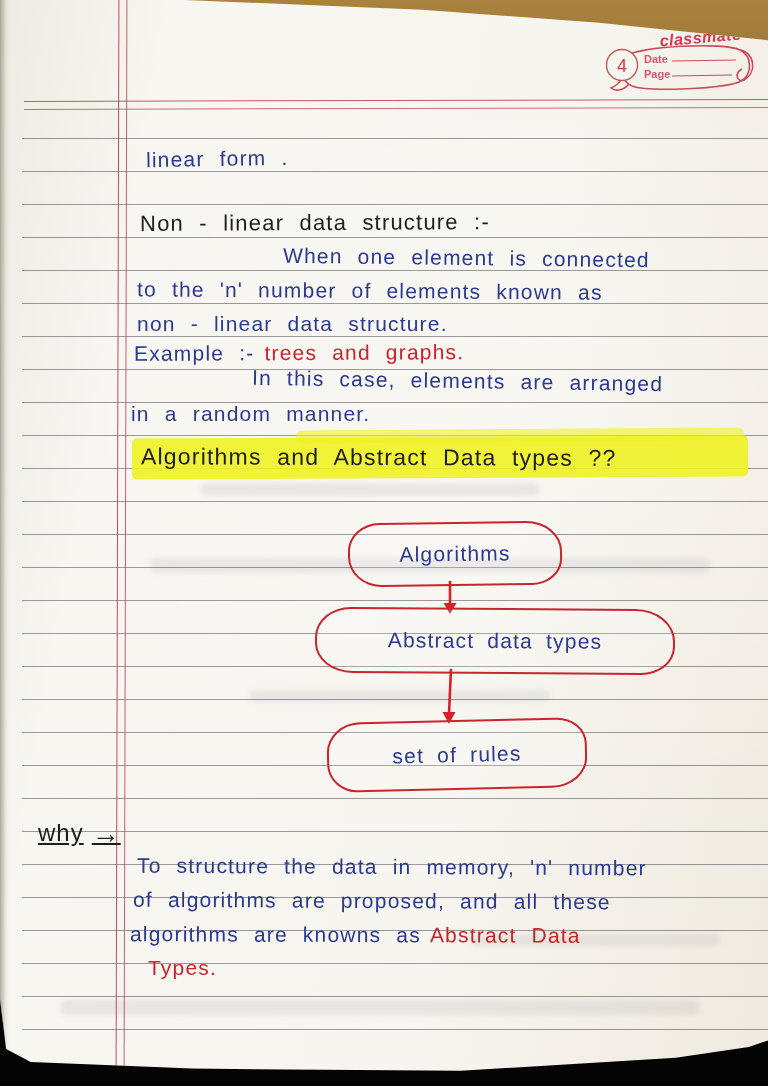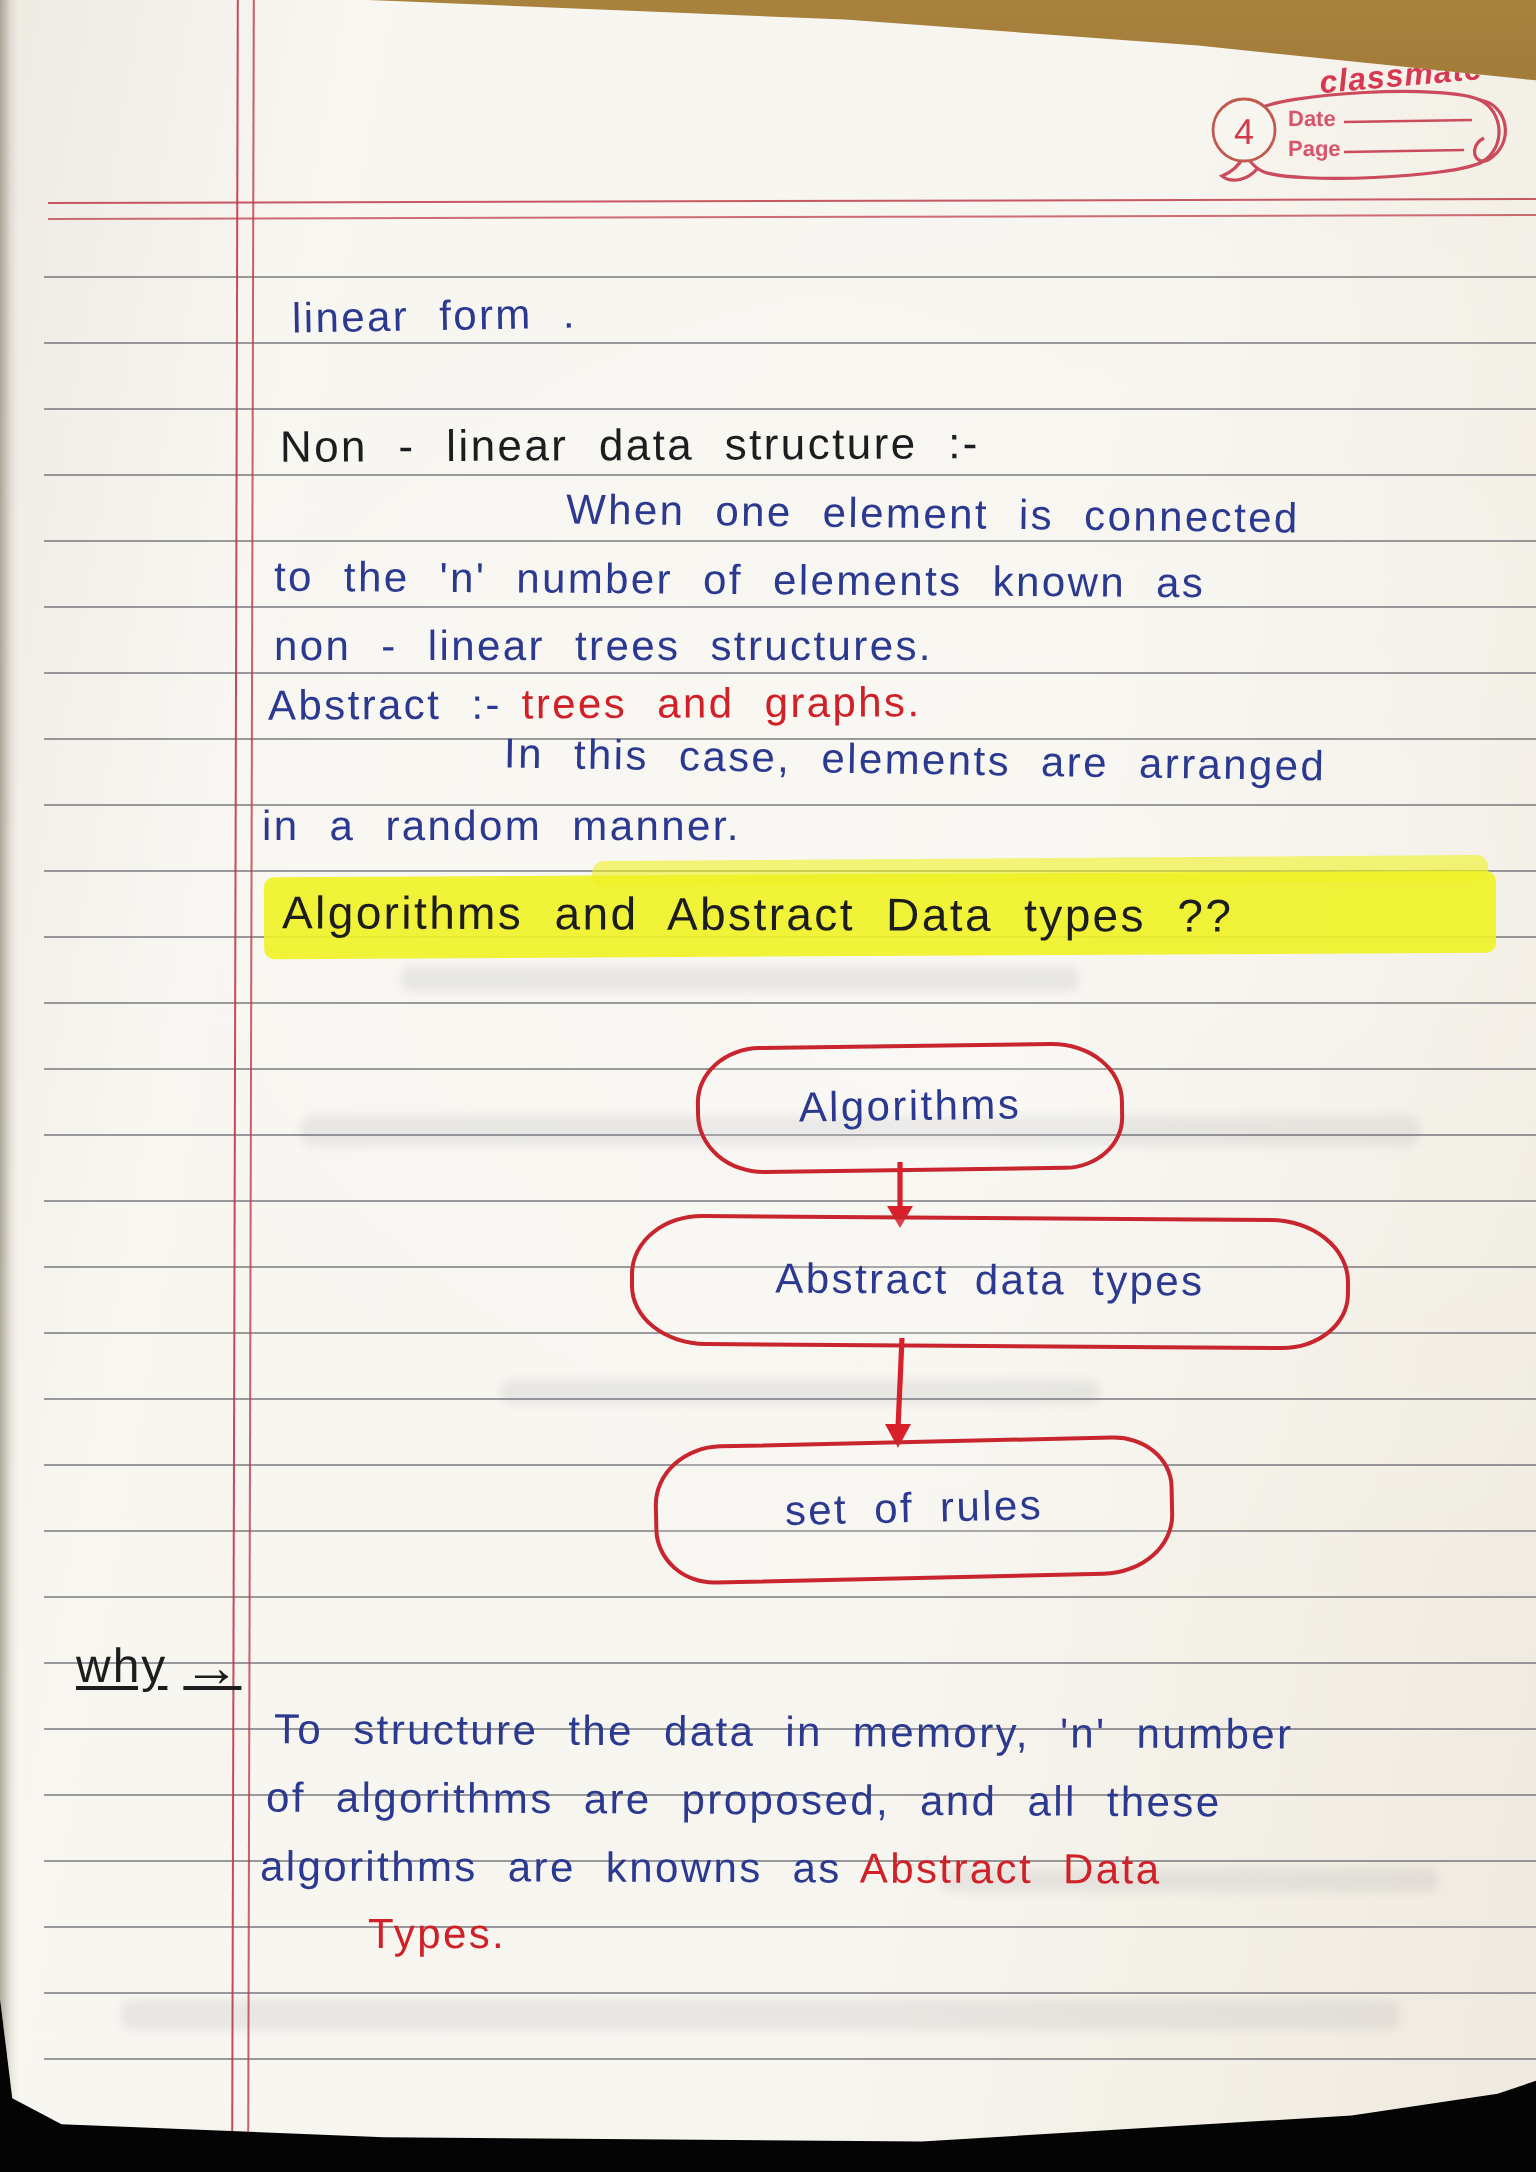--- a/index.html
+++ b/index.html
@@ -50,21 +50,21 @@
   .g3{left:250px;top:690px;width:300px;height:12px;}
   .g4{left:60px;top:1000px;width:640px;height:15px;}
   .g5{left:470px;top:934px;width:250px;height:12px;}
   
   .hw{
     position:absolute;white-space:nowrap;
     font-size:21px;letter-spacing:1.2px;word-spacing:8px;
     color:#2b3a90;
   }
   .black-ink{color:#1d1d20;}
-  .red-ink{color:#cf2127;margin-left:36px;}
+  .red-ink{color:#cf2127;}
   .ln-intro{left:146px;top:147px;transform:rotate(-1deg);}
   .ln-title{left:140px;top:210px;transform:rotate(-0.3deg);font-size:22px;}
   .ln-b0{left:283px;top:246px;transform:rotate(0.7deg);}
   .ln-b1{left:137px;top:279px;transform:rotate(0.4deg);}
   .ln-b2{left:137px;top:312px;}
   .ln-ex{left:134px;top:341px;transform:rotate(-0.3deg);}
   .ln-ex .red-ink{margin-left:10px;}
   .ln-c0{left:252px;top:369px;transform:rotate(0.9deg);}
   .ln-c1{left:131px;top:402px;}
   .hl-band{
@@ -131,23 +131,23 @@
         <line x1="76" y1="35" x2="140" y2="34" stroke="#cb4a5c" stroke-width="1.2"></line>
         <text x="48" y="52" font-size="11" fill="#d6556a" font-weight="bold">Page</text>
         <line x1="76" y1="50" x2="136" y2="49" stroke="#cb4a5c" stroke-width="1.2"></line>
       </svg>
     </div>
 
     <div class="hw ln-intro">linear form .</div>
     <div class="hw ln-title black-ink">Non - linear data structure :-</div>
     <div class="hw ln-b0">When one element is connected</div>
     <div class="hw ln-b1">to the 'n' number of elements known as</div>
-    <div class="hw ln-b2">non - linear trees structures.</div>
+    <div class="hw ln-b2">non - linear data structure.</div>
     <div class="hw ln-ex">
-      <span>Abstract :-</span><span class="red-ink">trees and graphs.</span>
+      <span>Example :-</span><span class="red-ink">trees and graphs.</span>
     </div>
     <div class="hw ln-c0">In this case, elements are arranged</div>
     <div class="hw ln-c1">in a random manner.</div>
 
     <div class="hl-band"></div>
     <div class="hl-band2"></div>
     <div class="hw ln-heading black-ink">Algorithms and Abstract Data types ??</div>
 
     <div class="node node1">
       <span>Algorithms</span>

